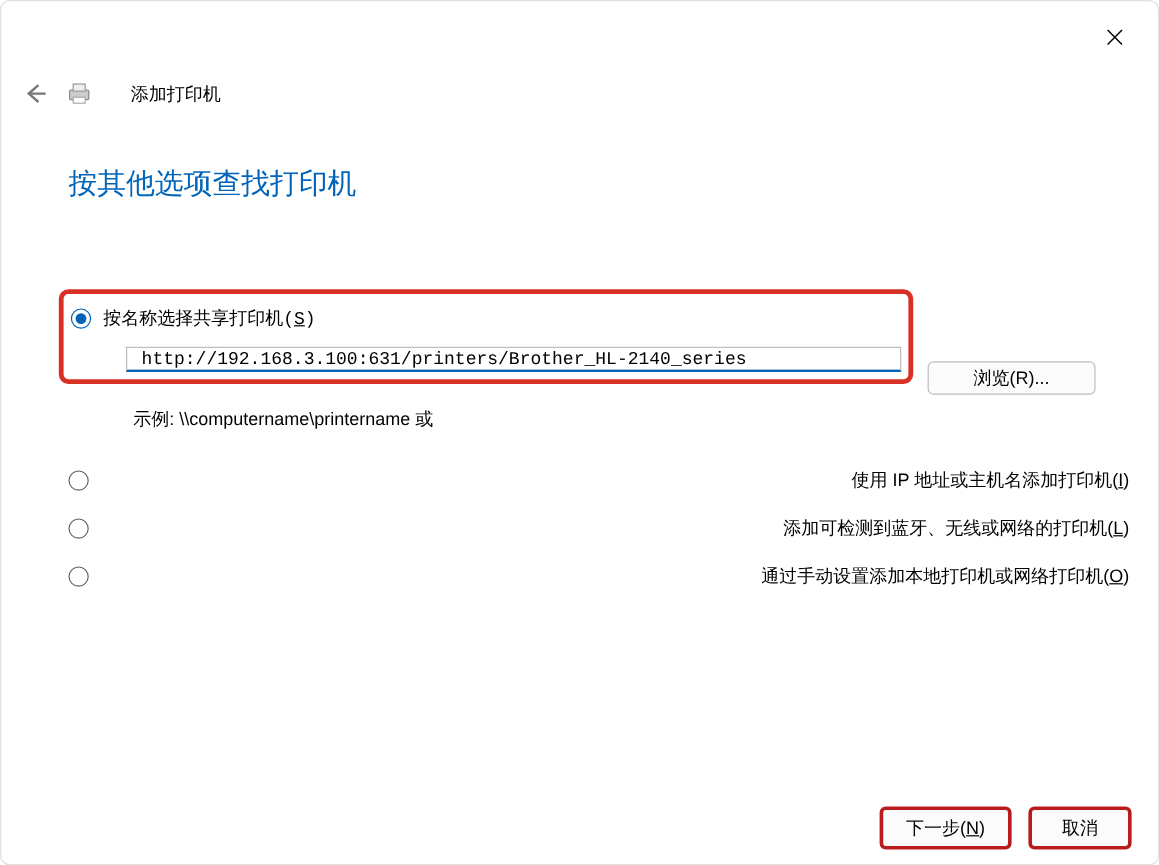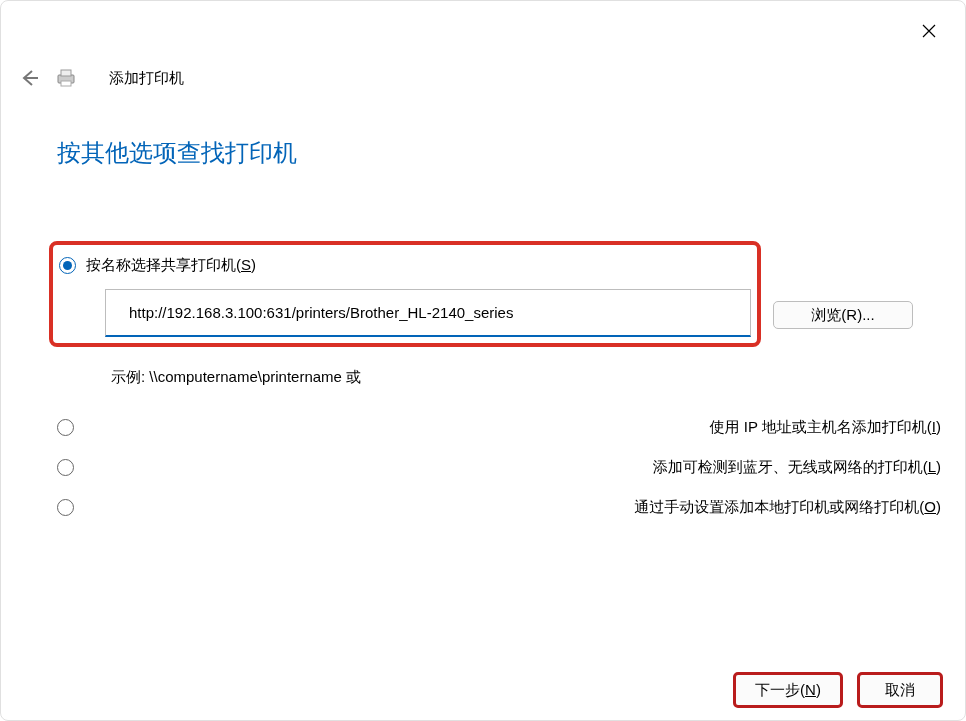--- a/index.html
+++ b/index.html
@@ -98,38 +98,39 @@
       font-size: 15px;
       color: #000;
     }
     .option-label .akey { text-decoration: underline; }
     .highlight-box {
       border: 4px solid #d93025;
       border-radius: 8px;
       padding: 6px 6px 6px 4px;
       margin-left: -8px;
       margin-right: 180px;
+      font-family: Liberation Mono, monospace;
     }
     .highlight-inner {
       padding-left: 2px;
     }
     .input-row {
       display: flex;
       align-items: center;
       gap: 18px;
       margin-top: 10px;
       margin-left: 46px;
     }
     .text-input {
       flex: 1;
-      height: 48px;
+      height: 21px;
       border: 1px solid #bdbdbd;
       border-bottom: 2px solid #0264B8;
       background: #fff;
-      padding: 0 23px;
+      padding: 0 12px;
       font-size: 15px;
       color: #000;
       font-family: inherit;
       outline: none;
     }
     .browse-btn {
       width: 140px;
       height: 28px;
       border: 1px solid #bdbdbd;
       border-radius: 5px;

